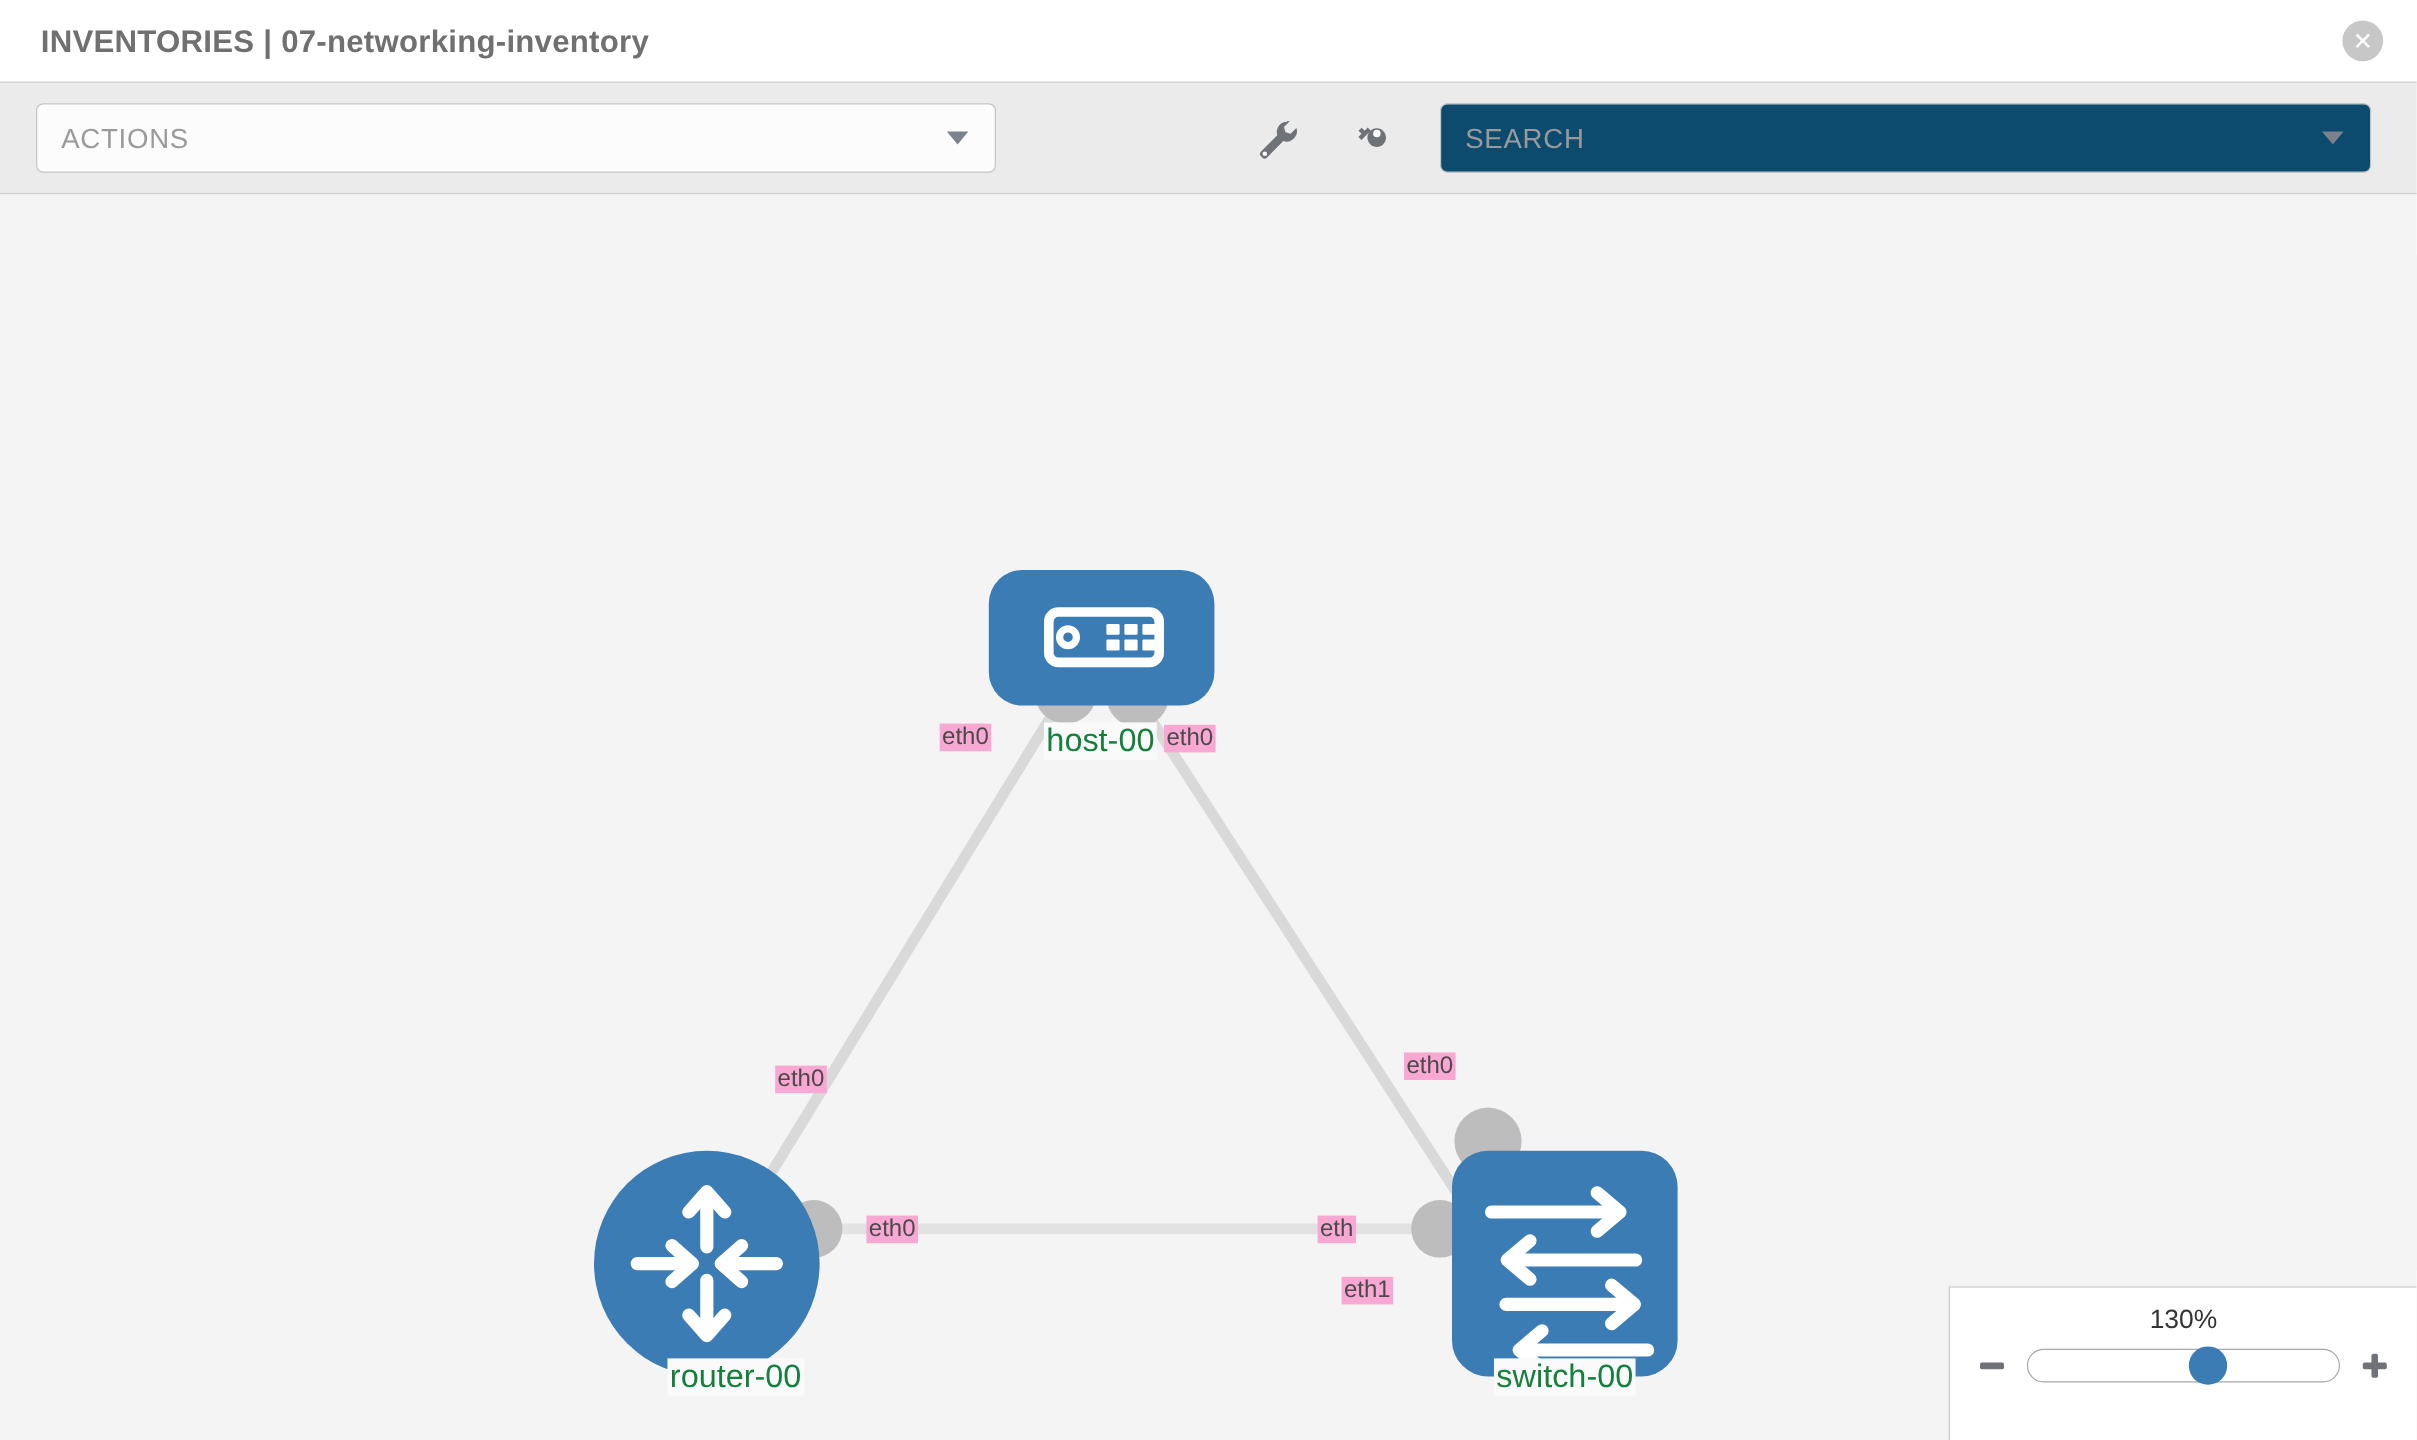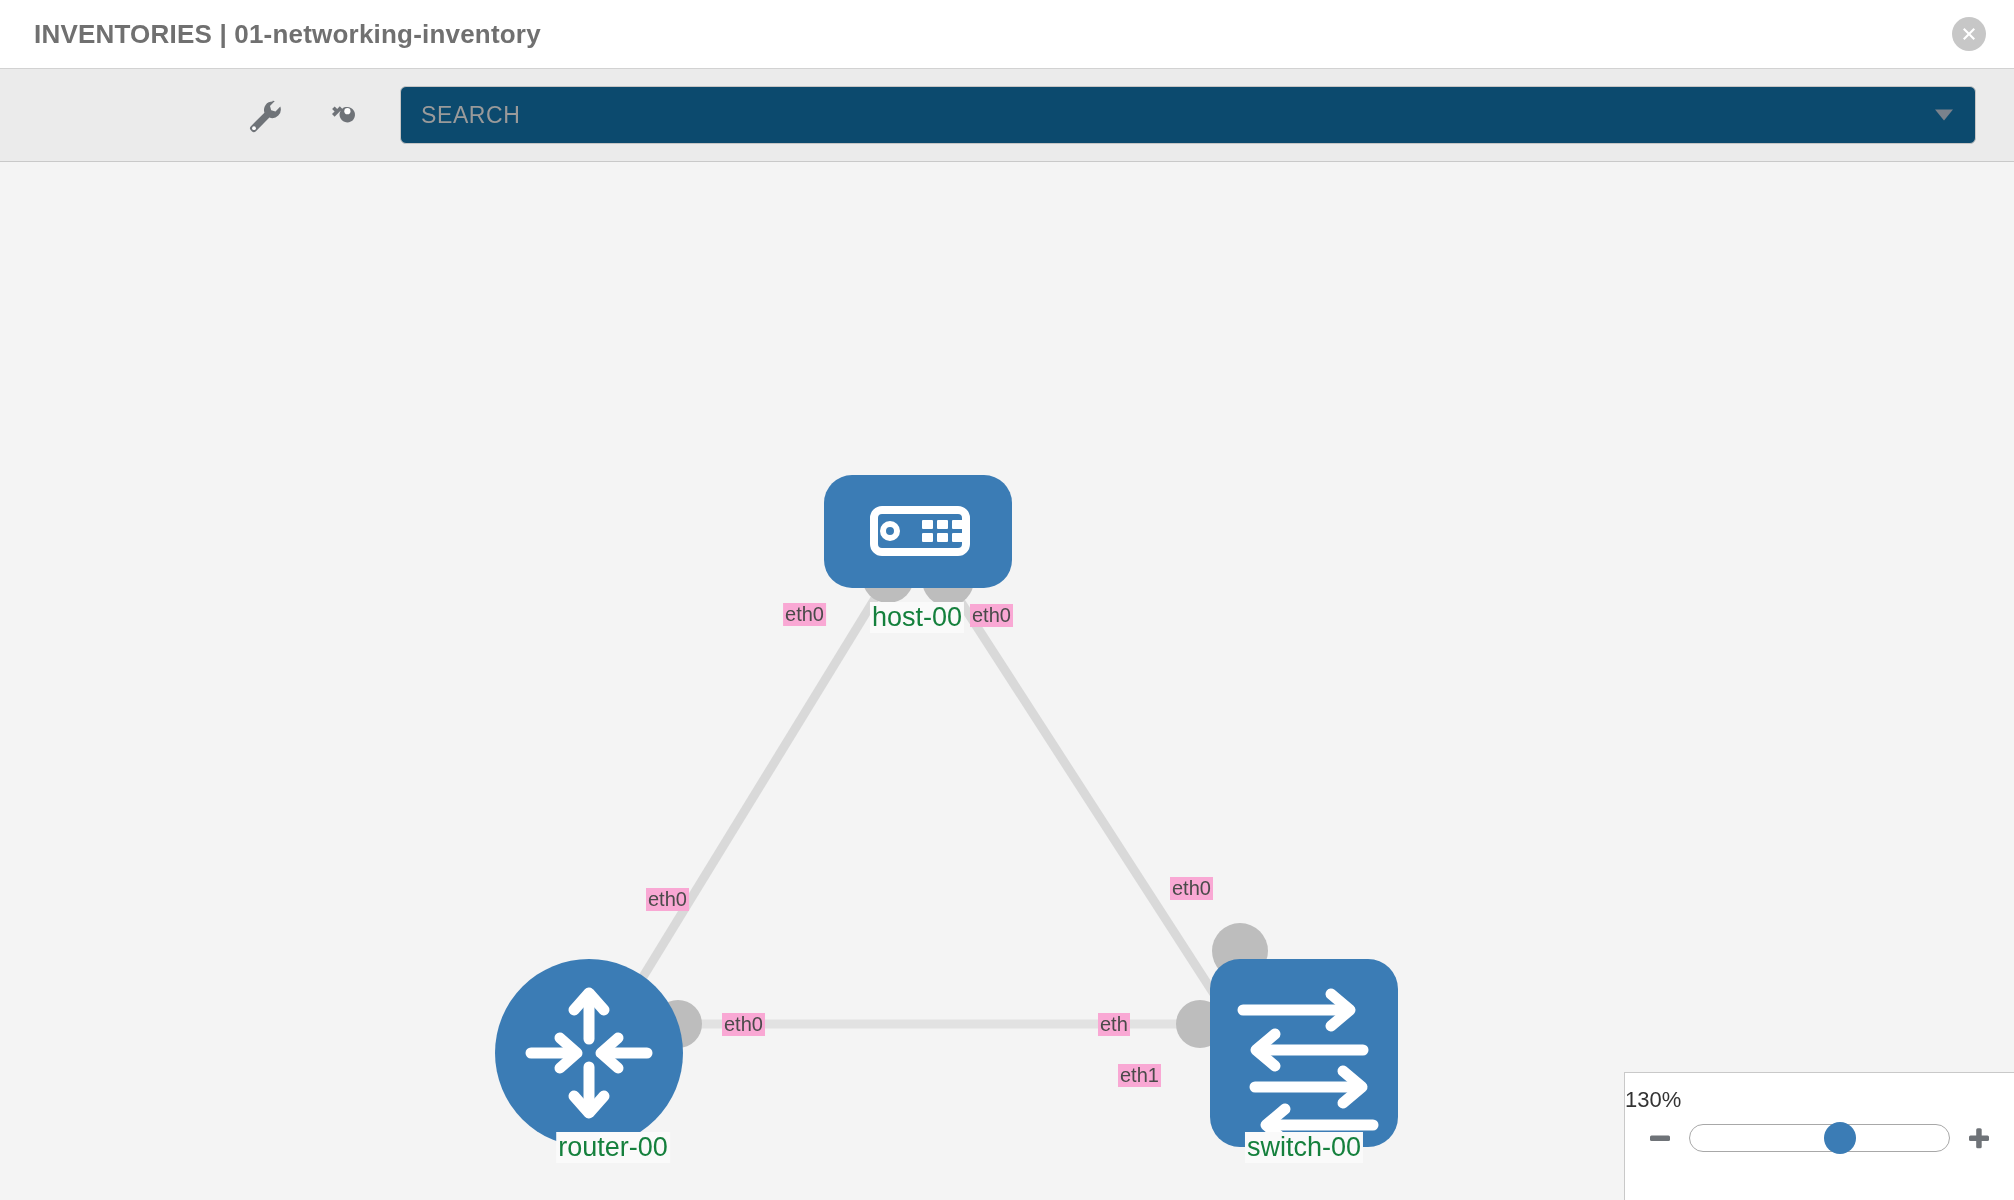--- a/index.html
+++ b/index.html
@@ -165,21 +165,21 @@
     right: 0;
     bottom: 0;
     width: 390px;
     height: 128px;
     background: #ffffff;
     border: 1px solid #c9c9c9;
     border-right: none;
     border-bottom: none;
     display: flex;
     flex-direction: column;
-    align-items: flex-start;
+    align-items: center;
     padding-top: 14px;
   }
   .zoom-value {
     font-size: 22px;
     color: #333333;
     margin-bottom: 10px;
   }
   .zoom-row {
     display: flex;
     align-items: center;
@@ -211,30 +211,34 @@
     transform: translate(-50%, -50%);
     cursor: grab;
   }
 </style>
 </head>
 <body>
 
 <div class="app">
 
   <div class="titlebar">
-    <div class="title-text">INVENTORIES | 01-networking-inventory</div>
+    <div class="title-text">INVENTORIES | 07-networking-inventory</div>
     <div class="close-btn">
       <svg width="20" height="20" viewBox="0 0 20 20" aria-hidden="true">
         <path d="M5.5 4 L10 8.5 L14.5 4 L16 5.5 L11.5 10 L16 14.5 L14.5 16 L10 11.5 L5.5 16 L4 14.5 L8.5 10 L4 5.5 Z" fill="#ffffff"></path>
       </svg>
     </div>
   </div>
 
   <div class="toolbar">
 
+    <div class="actions-select">
+      <span class="label">ACTIONS</span>
+      <span class="caret"></span>
+    </div>
 
     <div class="tool-icons">
       <div class="tool-icon">
         <svg width="40" height="40" viewBox="0 0 40 40" aria-hidden="true">
           <g fill="#6f7378">
             <path d="M29.6 6.4a8.6 8.6 0 0 0-8.2 11.3L7.9 31.2a2.9 2.9 0 0 0 0 4.1l.9.9a2.9 2.9 0 0 0 4.1 0L26.4 22.6a8.6 8.6 0 0 0 10.9-11l-4.8 4.8-4.3-1.2-1.2-4.3 4.8-4.8a8.7 8.7 0 0 0-2.2-.3z"></path>
             <circle cx="11" cy="33.2" r="1.9" fill="#ffffff"></circle>
           </g>
         </svg>
       </div>

